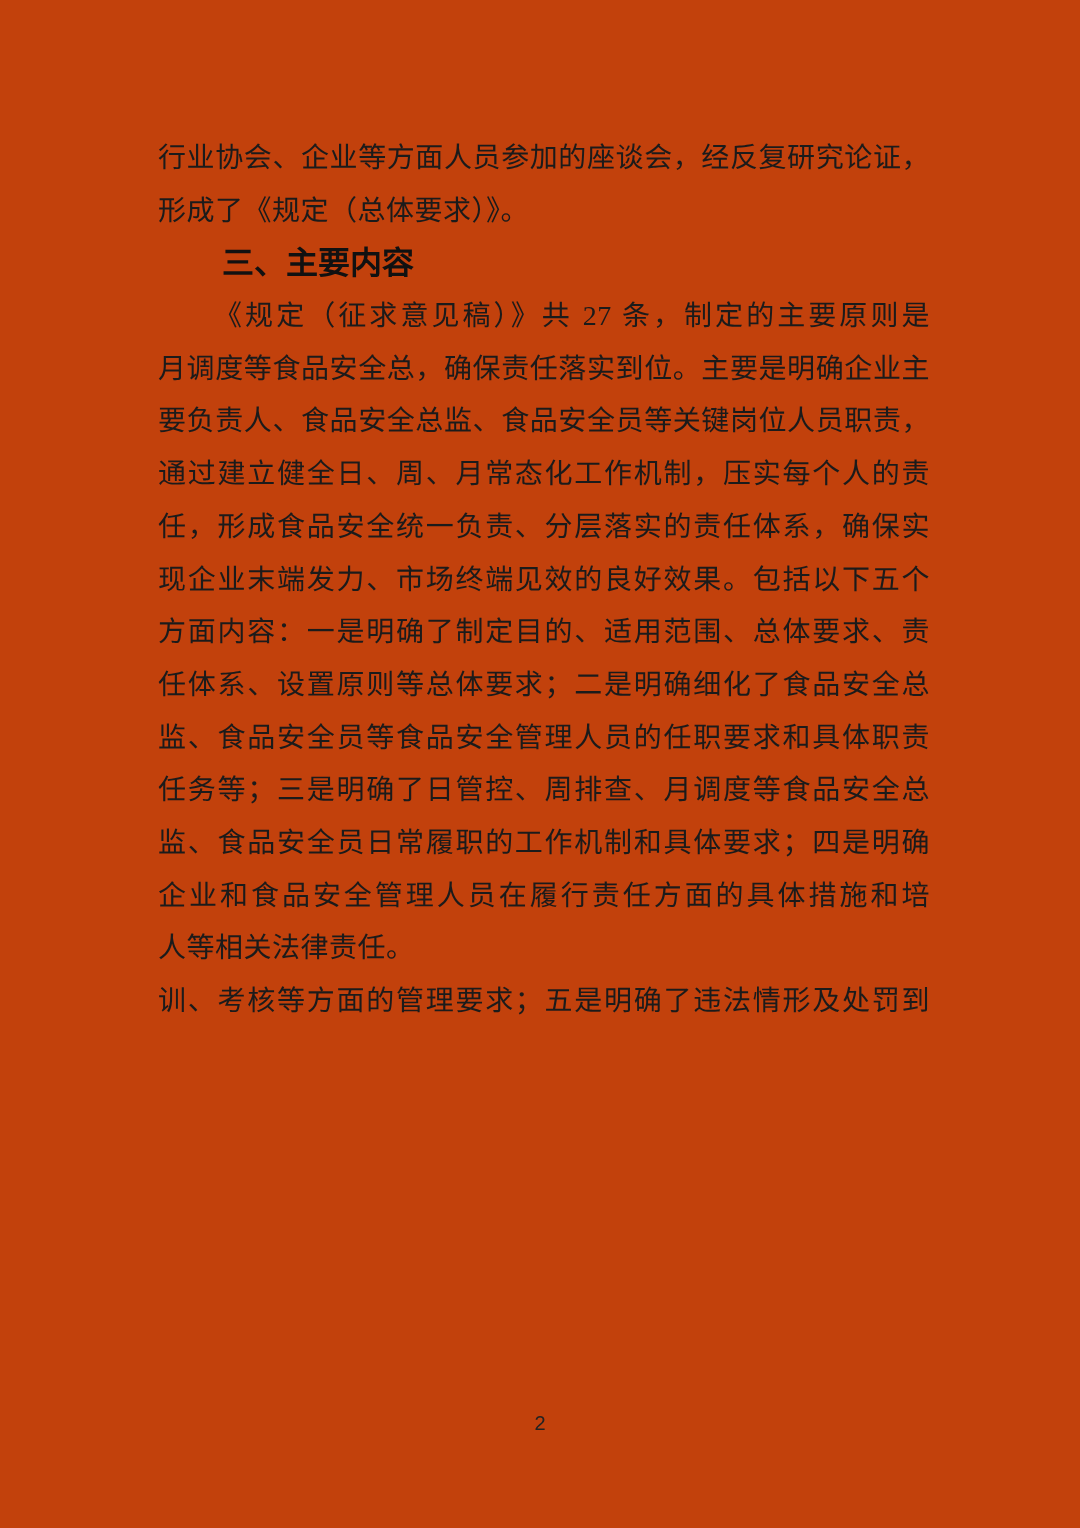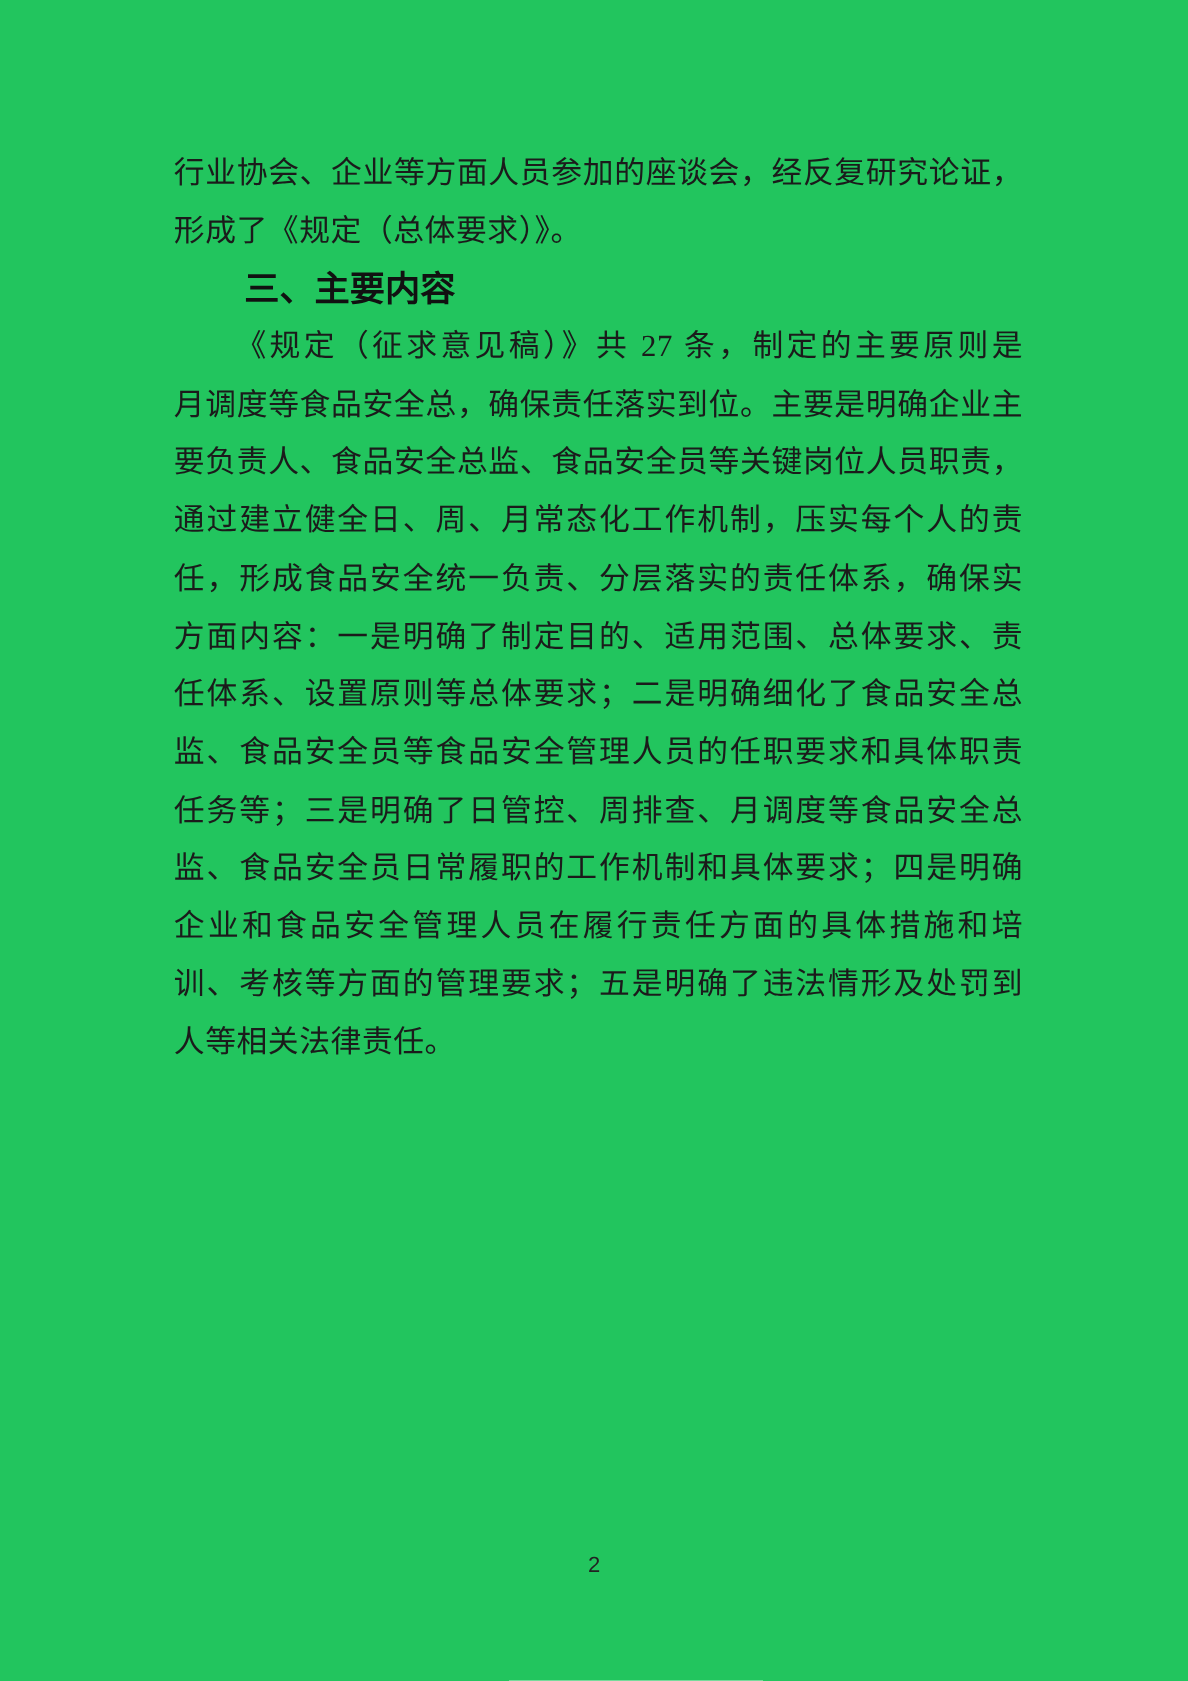--- a/index.html
+++ b/index.html
@@ -12,21 +12,22 @@
     height: 1528px;
     position: relative;
     overflow: hidden;
     font-family: "Liberation Serif", "DejaVu Serif", serif;
   }
   .page {
     position: absolute;
     left: 0; top: 0;
     width: 1080px;
     height: 1528px;
-    background: #22c55e;
+    background: #c2410c;
+    text-decoration: underline;
   }
   .textblock {
     position: absolute;
     left: 158px;
     top: 132px;
     width: 772px;
     color: #1b1b1b;
   }
   .line {
     font-size: 28px;
@@ -77,27 +78,28 @@
     </div>
 
     <div class="heading">三、主要内容</div>
 
     <div>
       <div class="line j indent">《规定（征求意见稿）》共 27 条，制定的主要原则是</div>
       <div class="line j">月调度等食品安全总，确保责任落实到位。主要是明确企业主</div>
       <div class="line j">要负责人、食品安全总监、食品安全员等关键岗位人员职责，</div>
       <div class="line j">通过建立健全日、周、月常态化工作机制，压实每个人的责</div>
       <div class="line j">任，形成食品安全统一负责、分层落实的责任体系，确保实</div>
+      <div class="line j">现企业末端发力、市场终端见效的良好效果。包括以下五个</div>
       <div class="line j">方面内容：一是明确了制定目的、适用范围、总体要求、责</div>
       <div class="line j">任体系、设置原则等总体要求；二是明确细化了食品安全总</div>
       <div class="line j">监、食品安全员等食品安全管理人员的任职要求和具体职责</div>
       <div class="line j">任务等；三是明确了日管控、周排查、月调度等食品安全总</div>
       <div class="line j">监、食品安全员日常履职的工作机制和具体要求；四是明确</div>
       <div class="line j">企业和食品安全管理人员在履行责任方面的具体措施和培</div>
+      <div class="line">人等相关法律责任。</div>
       <div class="line j">训、考核等方面的管理要求；五是明确了违法情形及处罚到</div>
-      <div class="line">人等相关法律责任。</div>
     </div>
 
   </div>
 
   <div class="page-number">2</div>
 
 </div>
 
 </body></html>

